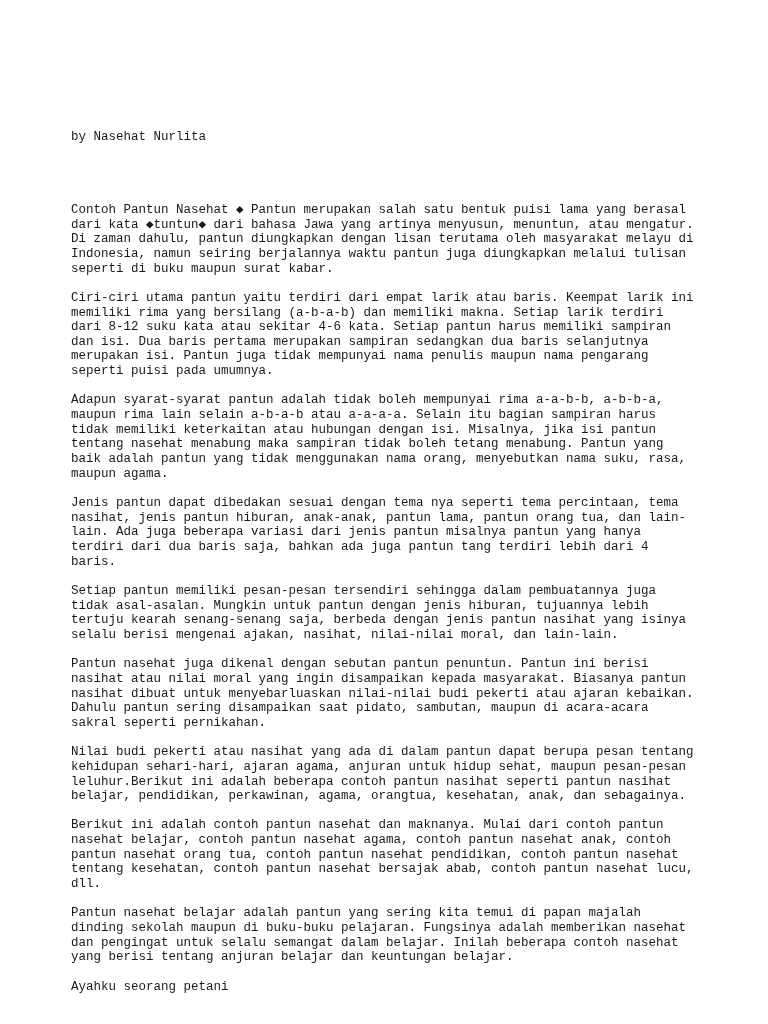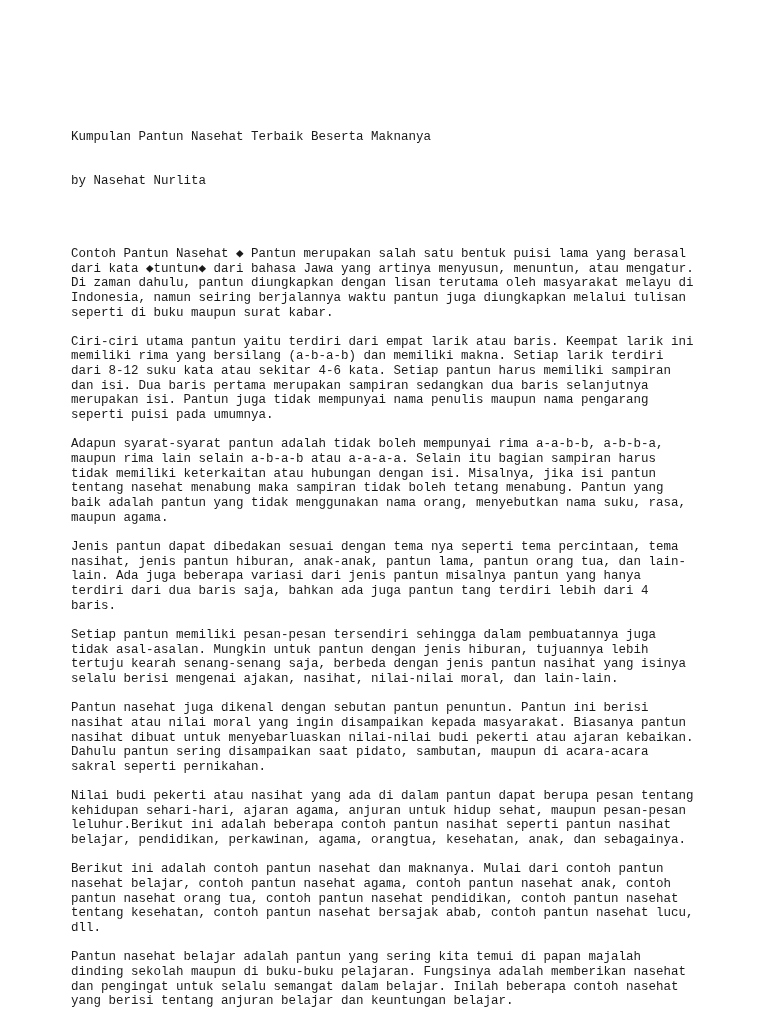--- a/index.html
+++ b/index.html
@@ -33,17 +33,16 @@
     display: block;
     margin-bottom: 14.66px;
   }
   .para:last-child { margin-bottom: 0; }
 </style>
 </head>
 <body>
 
 <div class="page">
   <div class="para" style="margin-bottom:0">
-    <span class="line">Kumpulan Pantun Nasehat Terbaik Beserta Maknanya</span>
     <span class="line">by Nasehat Nurlita</span>
   </div>
   <div id="paragraphs"><div class="para"><span class="line">Contoh Pantun Nasehat ◆ Pantun merupakan salah satu bentuk puisi lama yang berasal</span><span class="line">dari kata ◆tuntun◆ dari bahasa Jawa yang artinya menyusun, menuntun, atau mengatur.</span><span class="line">Di zaman dahulu, pantun diungkapkan dengan lisan terutama oleh masyarakat melayu di</span><span class="line">Indonesia, namun seiring berjalannya waktu pantun juga diungkapkan melalui tulisan</span><span class="line">seperti di buku maupun surat kabar.</span></div><div class="para"><span class="line">Ciri-ciri utama pantun yaitu terdiri dari empat larik atau baris. Keempat larik ini</span><span class="line">memiliki rima yang bersilang (a-b-a-b) dan memiliki makna. Setiap larik terdiri</span><span class="line">dari 8-12 suku kata atau sekitar 4-6 kata. Setiap pantun harus memiliki sampiran</span><span class="line">dan isi. Dua baris pertama merupakan sampiran sedangkan dua baris selanjutnya</span><span class="line">merupakan isi. Pantun juga tidak mempunyai nama penulis maupun nama pengarang</span><span class="line">seperti puisi pada umumnya.</span></div><div class="para"><span class="line">Adapun syarat-syarat pantun adalah tidak boleh mempunyai rima a-a-b-b, a-b-b-a,</span><span class="line">maupun rima lain selain a-b-a-b atau a-a-a-a. Selain itu bagian sampiran harus</span><span class="line">tidak memiliki keterkaitan atau hubungan dengan isi. Misalnya, jika isi pantun</span><span class="line">tentang nasehat menabung maka sampiran tidak boleh tetang menabung. Pantun yang</span><span class="line">baik adalah pantun yang tidak menggunakan nama orang, menyebutkan nama suku, rasa,</span><span class="line">maupun agama.</span></div><div class="para"><span class="line">Jenis pantun dapat dibedakan sesuai dengan tema nya seperti tema percintaan, tema</span><span class="line">nasihat, jenis pantun hiburan, anak-anak, pantun lama, pantun orang tua, dan lain-</span><span class="line">lain. Ada juga beberapa variasi dari jenis pantun misalnya pantun yang hanya</span><span class="line">terdiri dari dua baris saja, bahkan ada juga pantun tang terdiri lebih dari 4</span><span class="line">baris.</span></div><div class="para"><span class="line">Setiap pantun memiliki pesan-pesan tersendiri sehingga dalam pembuatannya juga</span><span class="line">tidak asal-asalan. Mungkin untuk pantun dengan jenis hiburan, tujuannya lebih</span><span class="line">tertuju kearah senang-senang saja, berbeda dengan jenis pantun nasihat yang isinya</span><span class="line">selalu berisi mengenai ajakan, nasihat, nilai-nilai moral, dan lain-lain.</span></div><div class="para"><span class="line">Pantun nasehat juga dikenal dengan sebutan pantun penuntun. Pantun ini berisi</span><span class="line">nasihat atau nilai moral yang ingin disampaikan kepada masyarakat. Biasanya pantun</span><span class="line">nasihat dibuat untuk menyebarluaskan nilai-nilai budi pekerti atau ajaran kebaikan.</span><span class="line">Dahulu pantun sering disampaikan saat pidato, sambutan, maupun di acara-acara</span><span class="line">sakral seperti pernikahan.</span></div><div class="para"><span class="line">Nilai budi pekerti atau nasihat yang ada di dalam pantun dapat berupa pesan tentang</span><span class="line">kehidupan sehari-hari, ajaran agama, anjuran untuk hidup sehat, maupun pesan-pesan</span><span class="line">leluhur.Berikut ini adalah beberapa contoh pantun nasihat seperti pantun nasihat</span><span class="line">belajar, pendidikan, perkawinan, agama, orangtua, kesehatan, anak, dan sebagainya.</span></div><div class="para"><span class="line">Berikut ini adalah contoh pantun nasehat dan maknanya. Mulai dari contoh pantun</span><span class="line">nasehat belajar, contoh pantun nasehat agama, contoh pantun nasehat anak, contoh</span><span class="line">pantun nasehat orang tua, contoh pantun nasehat pendidikan, contoh pantun nasehat</span><span class="line">tentang kesehatan, contoh pantun nasehat bersajak abab, contoh pantun nasehat lucu,</span><span class="line">dll.</span></div><div class="para"><span class="line">Pantun nasehat belajar adalah pantun yang sering kita temui di papan majalah</span><span class="line">dinding sekolah maupun di buku-buku pelajaran. Fungsinya adalah memberikan nasehat</span><span class="line">dan pengingat untuk selalu semangat dalam belajar. Inilah beberapa contoh nasehat</span><span class="line">yang berisi tentang anjuran belajar dan keuntungan belajar.</span></div><div class="para"><span class="line">Ayahku seorang petani</span></div></div>
 </div>
 
 </body></html>

